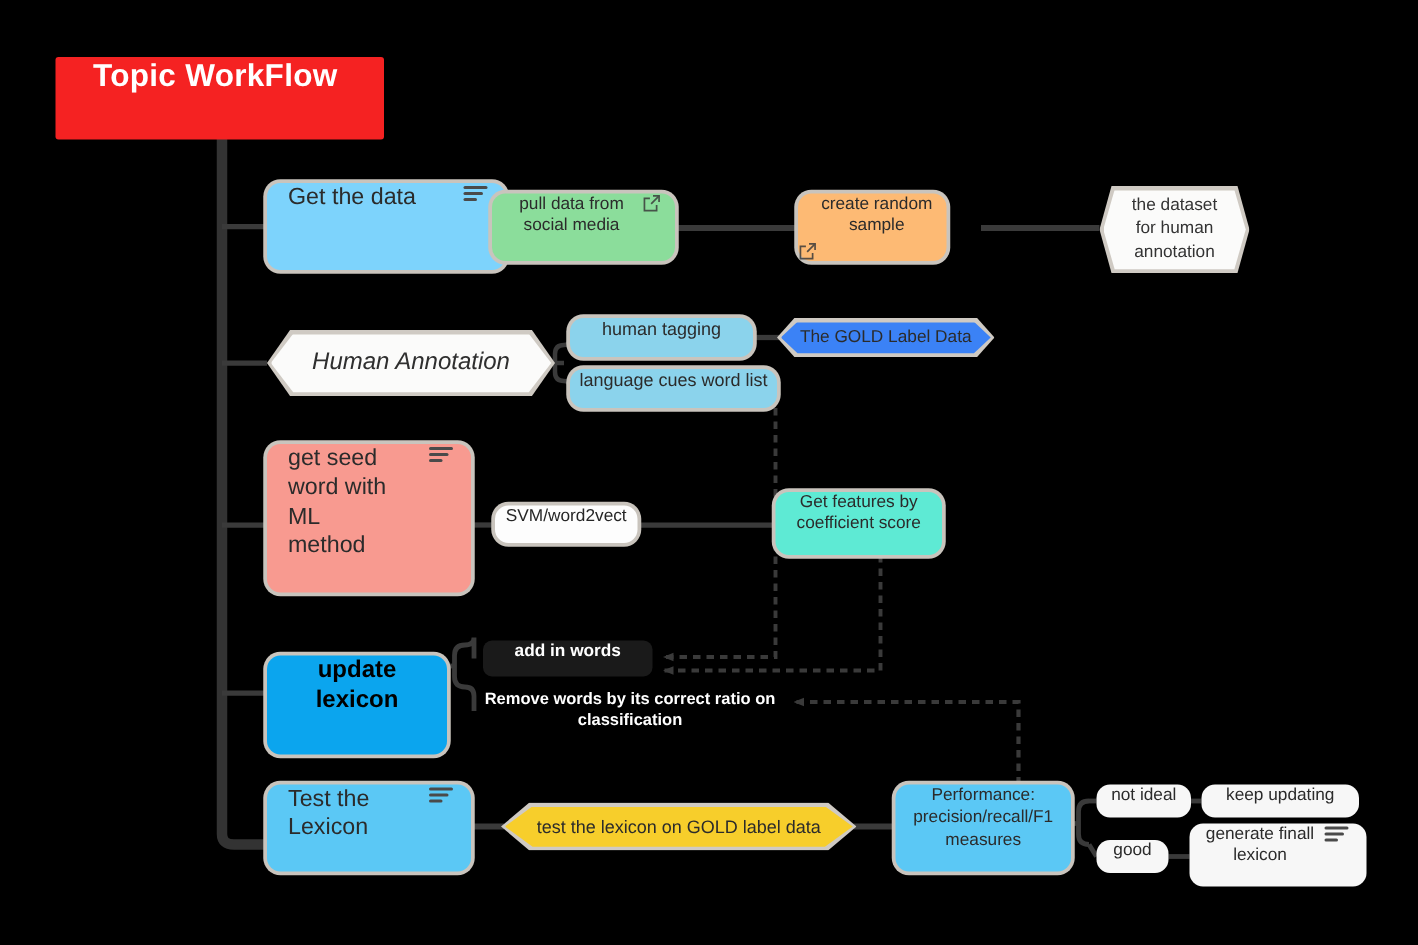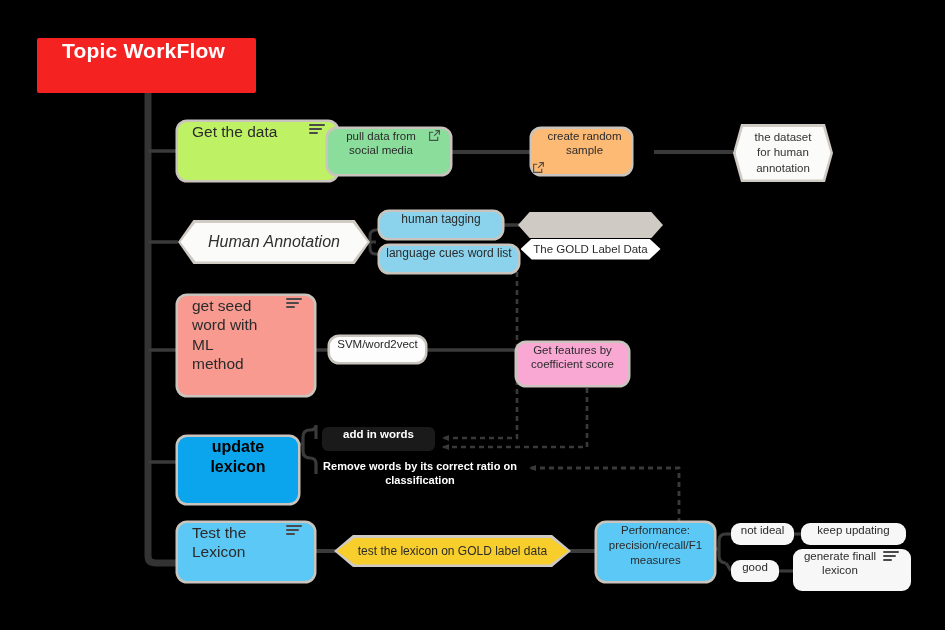--- a/index.html
+++ b/index.html
@@ -44,21 +44,21 @@
     border-radius:2px;
     justify-content:flex-start;
     padding-left:25px;
     box-shadow:none;
   }
 
   
   .lvl1{font-size:15.5px;color:#2b2b2b;justify-content:flex-start;}
   .lvl1 .txt{flex:1;text-align:left;padding-left:14px;}
 
-  #n-getdata{left:178px; top:122px; width:159px; height:58px; background:#bef264;}
+  #n-getdata{left:178px; top:122px; width:159px; height:58px; background:#7dd3fc;}
   #n-seed   {left:178px; top:296px; width:136px; height:99px; background:#F89A90;}
   #n-update {left:178px; top:425px; width:120px; height:66px; background:#0BA5EE;
              font-weight:bold;margin-top:12px;}
   #n-test   {left:178px; top:523px; width:136px; height:58px; background:#5BC8F5;}
 
   
   .hex{
     position:absolute;
     display:flex; align-items:center; justify-content:center;
     text-align:center;
@@ -78,21 +78,21 @@
   #n-human{left:178px; top:220px; width:192px; height:44px;}
   #n-human .hexinner{background:#FBFBFA;}
   #n-human .lbl{font-size:16px;color:#2f2f2f;font-style:italic;}
 
   #n-dataset{left:733px; top:124px; width:100px; height:58px;}
   #n-dataset .hexinner{background:#FBFBFA;}
   #n-dataset .lbl{font-size:11.5px;color:#333;line-height:1.35;}
 
   #n-gold{left:518px; top:212px; width:145px; height:26px;}
   #n-gold .hexouter{background:#cfcac3;}
-  #n-gold .hexinner{background:#ffffff;margin-top:24px;}
+  #n-gold .hexinner{background:#3b82f6;}
   #n-gold .lbl{font-size:11.5px;color:#2b2b2b;}
 
   #n-testlex{left:334px; top:535px; width:237px; height:32px;}
   #n-testlex .hexouter{background:#cfcac3;}
   #n-testlex .hexinner{background:#F7CE2B;}
   #n-testlex .lbl{font-size:12px;color:#2b2b2b;}
 
   
   #n-pull  {left:328px; top:129px; width:122px; height:45px; background:#8BDD9B;}
   #n-random{left:532px; top:129px; width:99px; height:45px; background:#fdba74;flex-direction:column;}
@@ -100,22 +100,22 @@
   .greenleaf .txt{flex:1;text-align:center;padding-left:6px;}
 
   #n-tagging{left:380px; top:212px; width:122px; height:26px; background:#8BD3EC;
              font-size:12px;color:#2b2b2b;}
   #n-cues   {left:380px; top:246px; width:138px; height:26px; background:#8BD3EC;
              font-size:12px;color:#2b2b2b;}
 
   #n-svm{left:330px; top:337px; width:95px; height:25px; background:#FDFDFD;
          font-size:11.5px;color:#262626;}
 
-  #n-feat{left:517px; top:328px; width:111px; height:42px; background:#f9a8d4;
-          font-size:11.5px;color:#2b2b2b;margin-top:15px;}
+  #n-feat{left:517px; top:328px; width:111px; height:42px; background:#5eead4;
+          font-size:11.5px;color:#2b2b2b;}
 
   #n-addwords{left:322px; top:427px; width:113px; height:24px; background:#1A1A1A;
               color:#ffffff;font-size:11.5px;font-weight:bold;box-shadow:none;border-radius:6px;}
 
   #n-remove{left:320px; top:459px; width:200px; height:30px; background:transparent;
             color:#ffffff;font-size:11px;font-weight:bold;box-shadow:none;line-height:1.3;}
 
   #n-perf{left:597px; top:523px; width:117px; height:58px; background:#5BC8F5;
           font-size:11.5px;color:#2b2b2b;line-height:1.3;}
 

